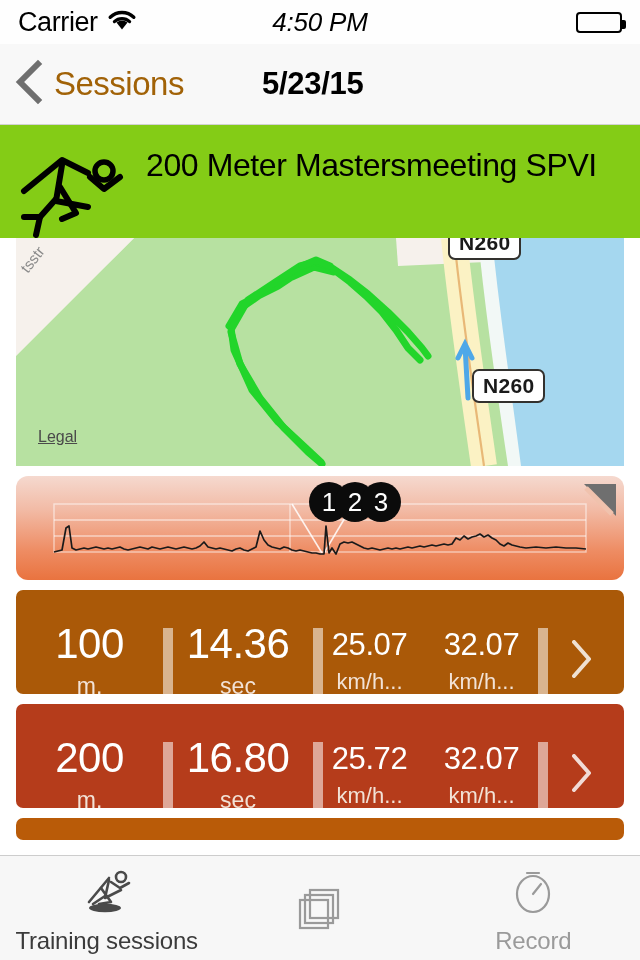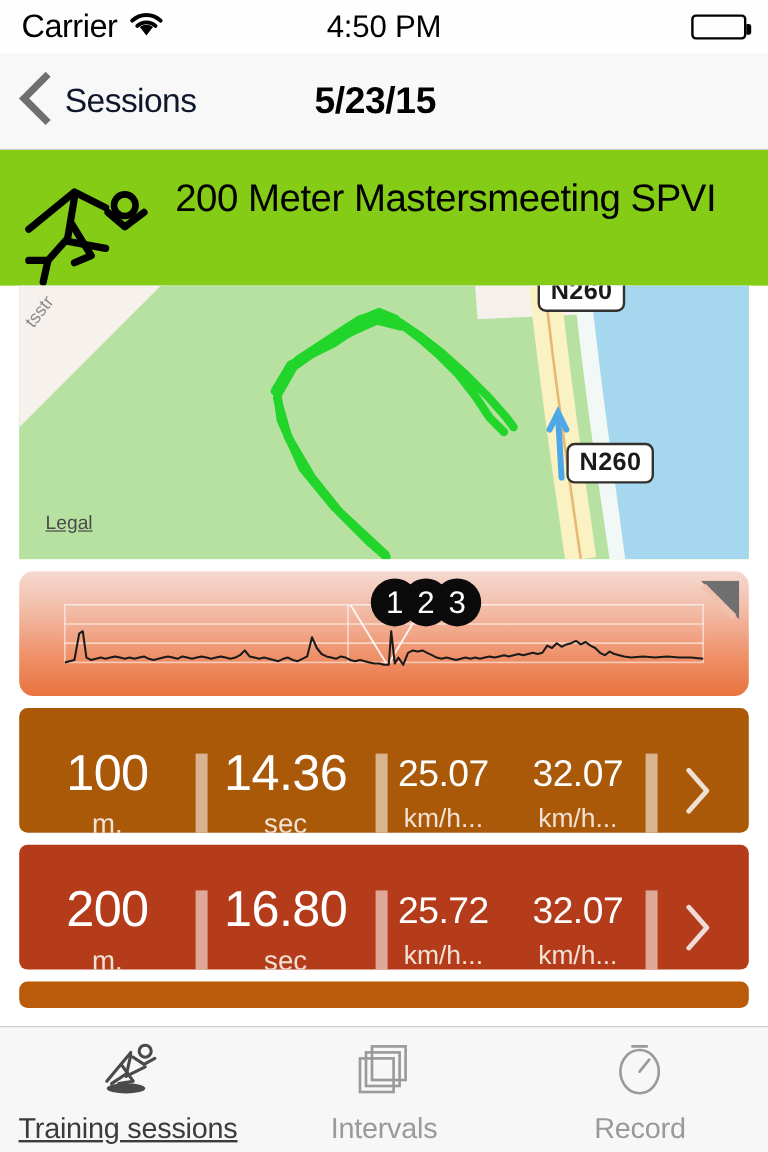--- a/index.html
+++ b/index.html
@@ -20,20 +20,21 @@
     position:relative;
   }
   .status-left{ display:flex; align-items:center; gap:9px; }
   .status-carrier{ font-size:27px; color:#000; letter-spacing:-0.4px; }
   .wifi-icon{ display:block; }
   .status-time{
     position:absolute; left:0; right:0; top:0; height:44px;
     display:flex; align-items:center; justify-content:center;
     font-size:26px; color:#000; font-weight:400; letter-spacing:-0.2px;
     pointer-events:none;
+    font-style:italic;
   }
   .status-right{ margin-left:auto; display:flex; align-items:center; }
   .battery{
     width:46px; height:21px; border:2px solid #000; border-radius:4px;
     position:relative; padding:2px;
   }
   .battery::after{
     content:""; position:absolute; right:-6px; top:6px;
     width:4px; height:9px; background:#000; border-radius:0 2px 2px 0;
   }
@@ -47,21 +48,21 @@
     display:flex; align-items:center;
     position:relative;
     padding-left:14px;
   }
   .nav-back{
     display:flex; align-items:center; gap:10px;
     cursor:pointer; background:none; border:none;
   }
   .chev-back{ display:block; }
   .nav-back-label{
-    font-size:28px; color:#0f172a; letter-spacing:-0.5px;
+    font-size:33px; color:#a16207; letter-spacing:-0.5px;
   }
   .nav-title{
     position:absolute; left:262px;
     font-size:31px; font-weight:bold; color:#000;
     letter-spacing:-0.3px;
   }
 
   
   .session-header{
     display:flex; align-items:flex-start;
@@ -163,21 +164,21 @@
     background:#f7f7f7;
     border-top:1px solid #cdcdcd;
     display:flex;
   }
   .tab{
     flex:1; display:flex; flex-direction:column;
     align-items:center; justify-content:center;
     gap:7px; cursor:pointer; padding-top:6px;
   }
   .tab-label{ font-size:24px; letter-spacing:-0.2px; }
-  .tab.active .tab-label{ color:#3b3b3b;text-decoration:underline; }
+  .tab.active .tab-label{ color:#3b3b3b; }
   .tab .tab-label{ color:#9a9a9a; }
 </style>
 </head>
 <body>
 
 <div class="phone">
 
   <div class="status-bar">
     <div class="status-left">
       <span class="status-carrier">Carrier</span>
@@ -387,21 +388,20 @@
     <div class="tab">
       <span>
         <svg width="52" height="48" viewBox="0 0 52 48">
           <g stroke="#9a9a9a" stroke-width="2.2" fill="none">
             <rect x="16" y="5" width="28" height="28"></rect>
             <rect x="11" y="10" width="28" height="28"></rect>
             <rect x="6" y="15" width="28" height="28"></rect>
           </g>
         </svg>
       </span>
-      <span class="tab-label">Intervals</span>
     </div>
 
     <div class="tab">
       <span>
         <svg width="52" height="48" viewBox="0 0 52 48">
           <g stroke="#9a9a9a" stroke-width="2.2" fill="none" stroke-linecap="round">
             <ellipse cx="26" cy="26" rx="16" ry="18"></ellipse>
             <line x1="20" y1="5" x2="32" y2="5"></line>
             <line x1="26" y1="26" x2="34" y2="16"></line>
           </g>

